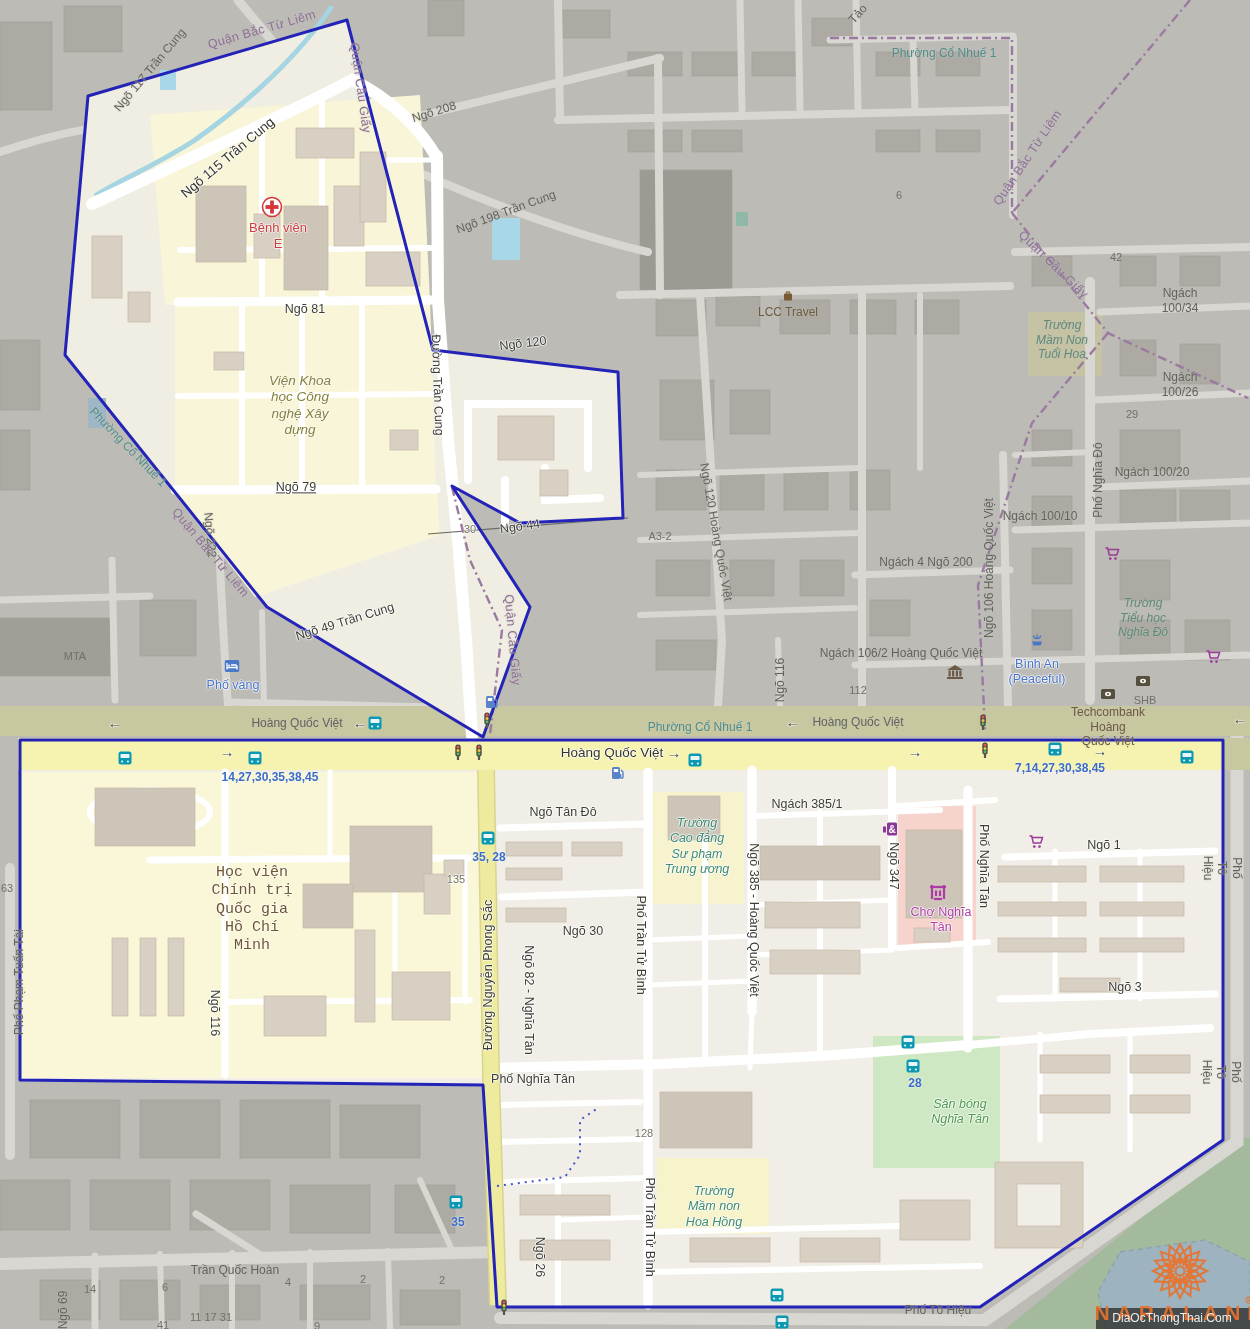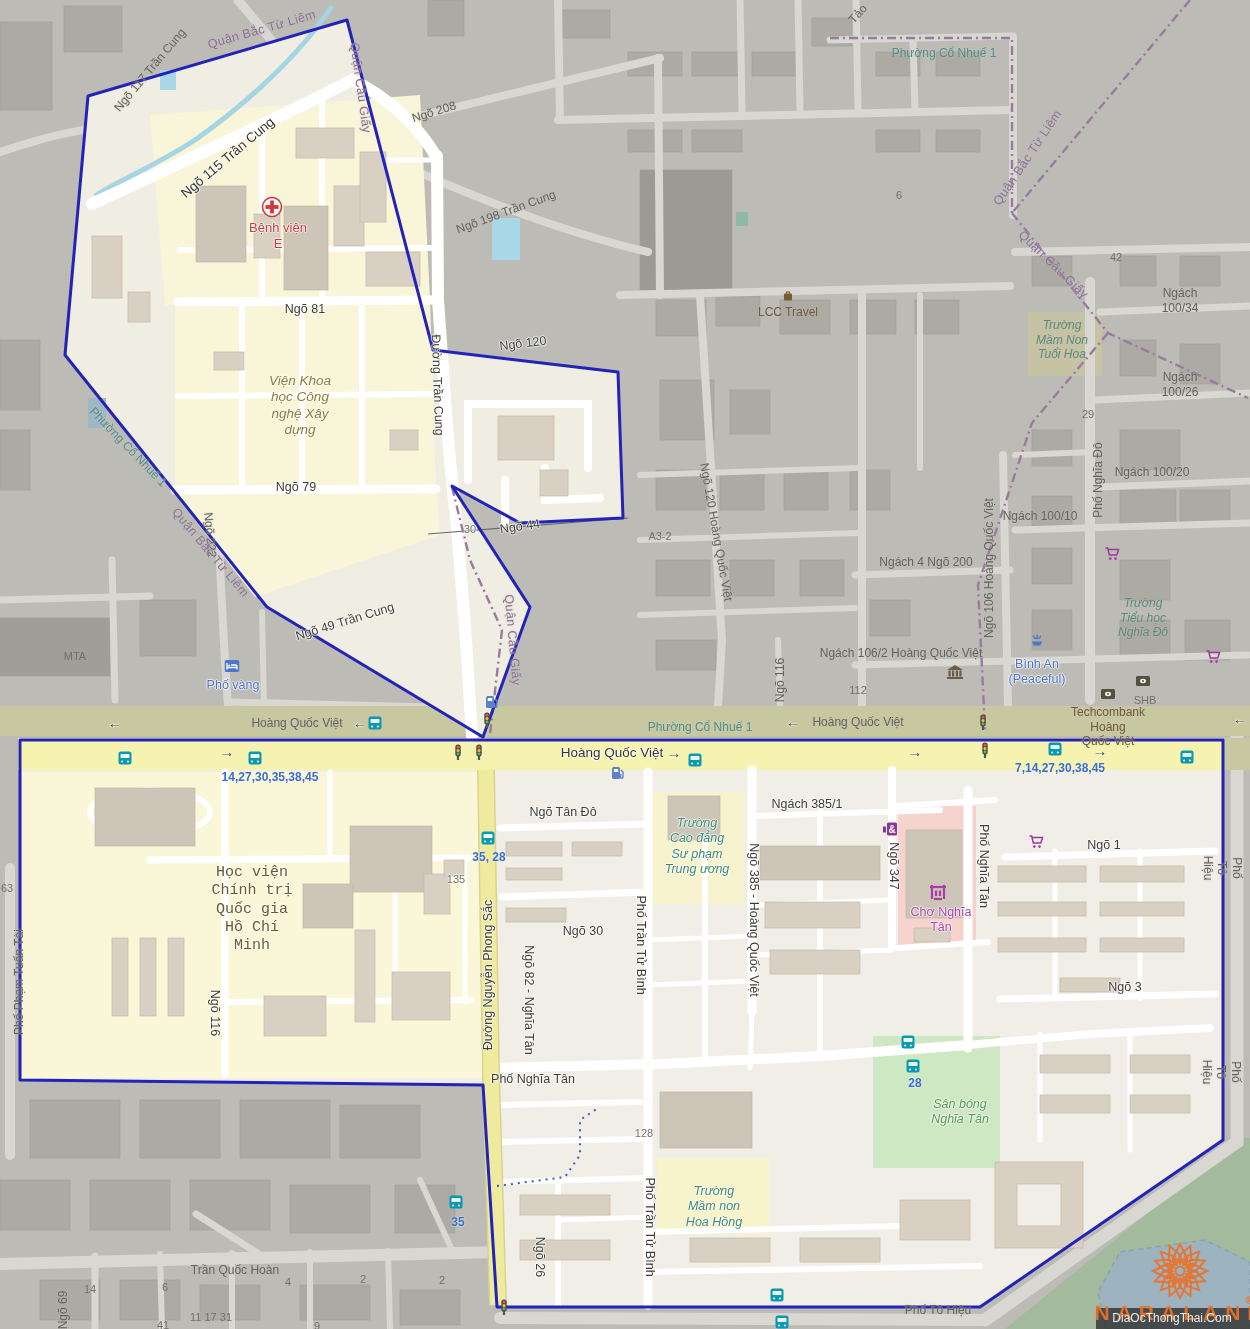--- a/index.html
+++ b/index.html
@@ -340,37 +340,37 @@
     <div class="lab rd-dim" style="left: 858px; top: 14px; --r: -48deg;">Tảo</div>
     <div class="lab adm" style="left: 1028px; top: 158px; --r: -56deg;">Quận Bắc Từ Liêm</div>
     <div class="lab adm" style="left: 1053px; top: 265px; --r: 44deg;">Quận Cầu Giấy</div>
     <div class="lab num-dim" style="left: 899px; top: 196px; --r: 0deg;">6</div>
     <div class="lab num-dim" style="left: 1116px; top: 258px; --r: 0deg;">42</div>
     <div class="lab rd-dim" style="left: 1162px; top: 301px; padding-left: 36px; --r: 0deg;">Ngách 100/34</div>
     <div class="lab sch-dim" style="left: 1062px; top: 340px; --r: 0deg;">Trường
 Mầm Non
 Tuổi Hoa</div>
     <div class="lab rd-dim" style="left: 1180px; top: 385px; --r: 0deg;">Ngách 100/26</div>
-    <div class="lab num-dim" style="left: 1088px; top: 415px; text-align: right; --r: 0deg;">29</div>
+    <div class="lab num-dim" style="left: 1132px; top: 415px; text-align: right; --r: 0deg;">29</div>
     <div class="lab rd-dim" style="left: 1098px; top: 480px; --r: -90deg;">Phố Nghĩa Đô</div>
     <div class="lab rd-dim" style="left: 1152px; top: 472px; --r: 0deg;">Ngách 100/20</div>
     <div class="lab rd-dim" style="left: 1040px; top: 516px; --r: 0deg;">Ngách 100/10</div>
     <div class="lab rd-dim" style="left: 926px; top: 562px; --r: 0deg;">Ngách 4 Ngõ 200</div>
     <div class="lab rd-dim" style="left: 989px; top: 568px; --r: -90deg;">Ngõ 106 Hoàng Quốc Việt</div>
     <div class="lab sch-dim" style="left: 1143px; top: 618px; --r: 0deg;">Trường
 Tiểu học
 Nghĩa Đô</div>
     <div class="lab brown-dim" style="left: 788px; top: 312px; --r: 0deg;">LCC Travel</div>
     <div class="lab rd" style="left: 523px; top: 344px; --r: -7deg;">Ngõ 120</div>
     <div class="lab rd" style="left: 305px; top: 310px; --r: 0deg;">Ngõ 81</div>
     <div class="lab olive" style="left: 300px; top: 406px; --r: 0deg;">Viện Khoa
 học Công
 nghệ Xây
 dựng</div>
-    <div class="lab rd" style="left: 296px; top: 488px; --r: 0deg;">Ngõ 79</div>
+    <div class="lab rd" style="left: 296px; top: 488px; text-decoration: underline; --r: 0deg;">Ngõ 79</div>
     <div class="lab rd" style="left: 437px; top: 385px; --r: 88deg;">Đường Trần Cung</div>
     <div class="lab num-dim" style="left: 660px; top: 537px; --r: 0deg;">A3-2</div>
     <div class="lab rd-dim" style="left: 716px; top: 532px; --r: 80deg;">Ngõ 120 Hoàng Quốc Việt</div>
     <div class="lab rd" style="left: 520px; top: 527px; --r: -8deg;">Ngõ 44</div>
     <div class="lab num" style="left: 470px; top: 530px; --r: 0deg;">30</div>
     <div class="lab rd-dim" style="left: 901px; top: 653px; --r: 0deg;">Ngách 106/2 Hoàng Quốc Việt</div>
     <div class="lab num-dim" style="left: 858px; top: 691px; --r: 0deg;">112</div>
     <div class="lab rd-dim" style="left: 780px; top: 680px; --r: -90deg;">Ngõ 116</div>
     <div class="lab blue" style="left: 1037px; top: 672px; --r: 0deg;">Bình An
 (Peaceful)</div>

